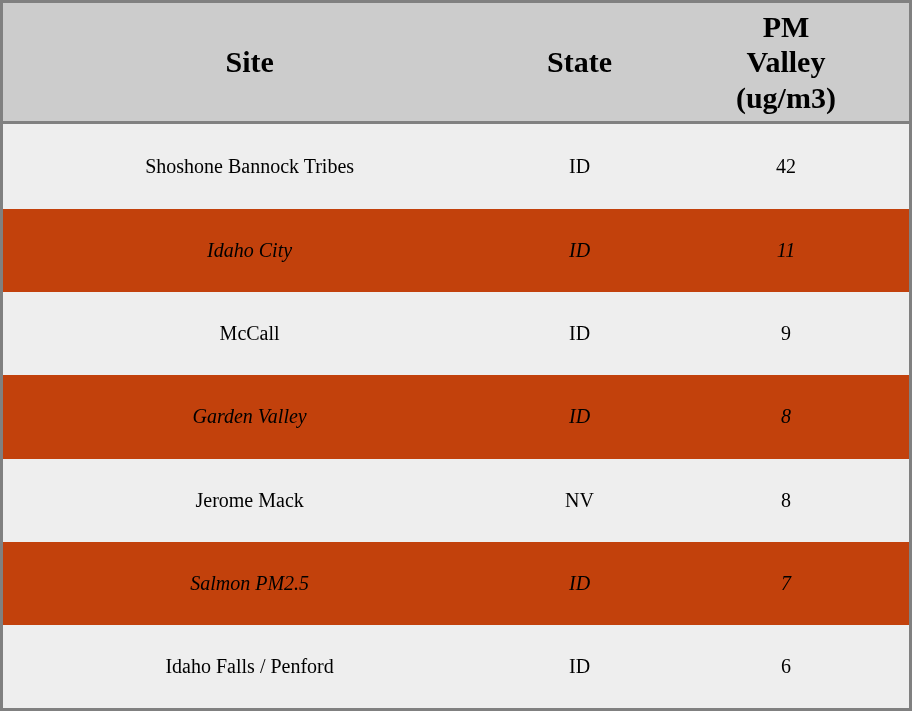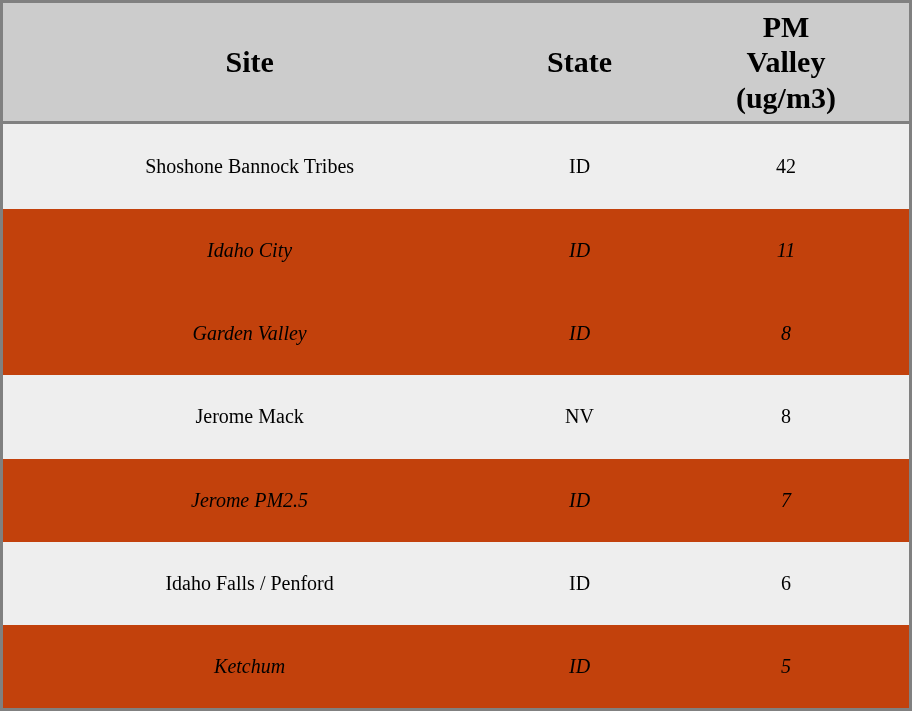--- a/index.html
+++ b/index.html
@@ -80,40 +80,40 @@
       <tr class="row-odd">
         <td>Shoshone Bannock Tribes</td>
         <td>ID</td>
         <td>42</td>
       </tr>
       <tr class="row-even">
         <td>Idaho City</td>
         <td>ID</td>
         <td>11</td>
       </tr>
+      <tr class="row-odd">
+        <td>McCall</td>
+        <td>ID</td>
+        <td>9</td>
+      </tr>
       <tr class="row-even">
         <td>Garden Valley</td>
         <td>ID</td>
         <td>8</td>
       </tr>
       <tr class="row-odd">
         <td>Jerome Mack</td>
         <td>NV</td>
         <td>8</td>
       </tr>
       <tr class="row-even">
-        <td>Jerome PM2.5</td>
+        <td>Salmon PM2.5</td>
         <td>ID</td>
         <td>7</td>
       </tr>
       <tr class="row-odd">
         <td>Idaho Falls / Penford</td>
         <td>ID</td>
         <td>6</td>
       </tr>
-      <tr class="row-even">
-        <td>Ketchum</td>
-        <td>ID</td>
-        <td>5</td>
-      </tr>
     </tbody>
   </table>
 </div>
 
 </body></html>

